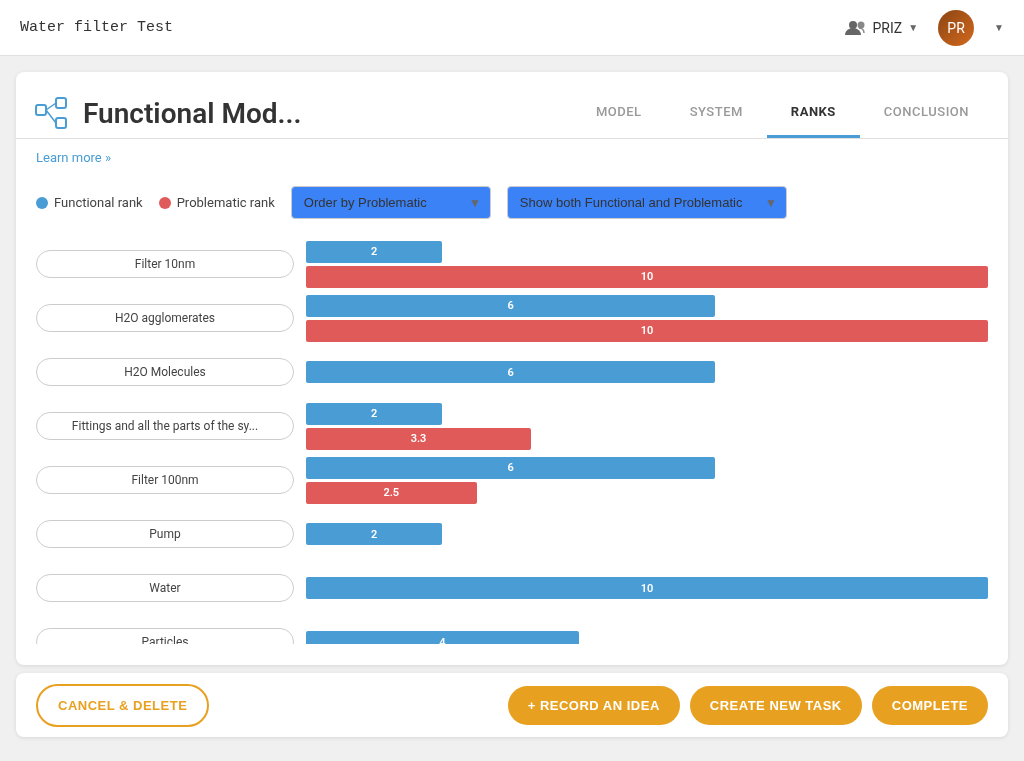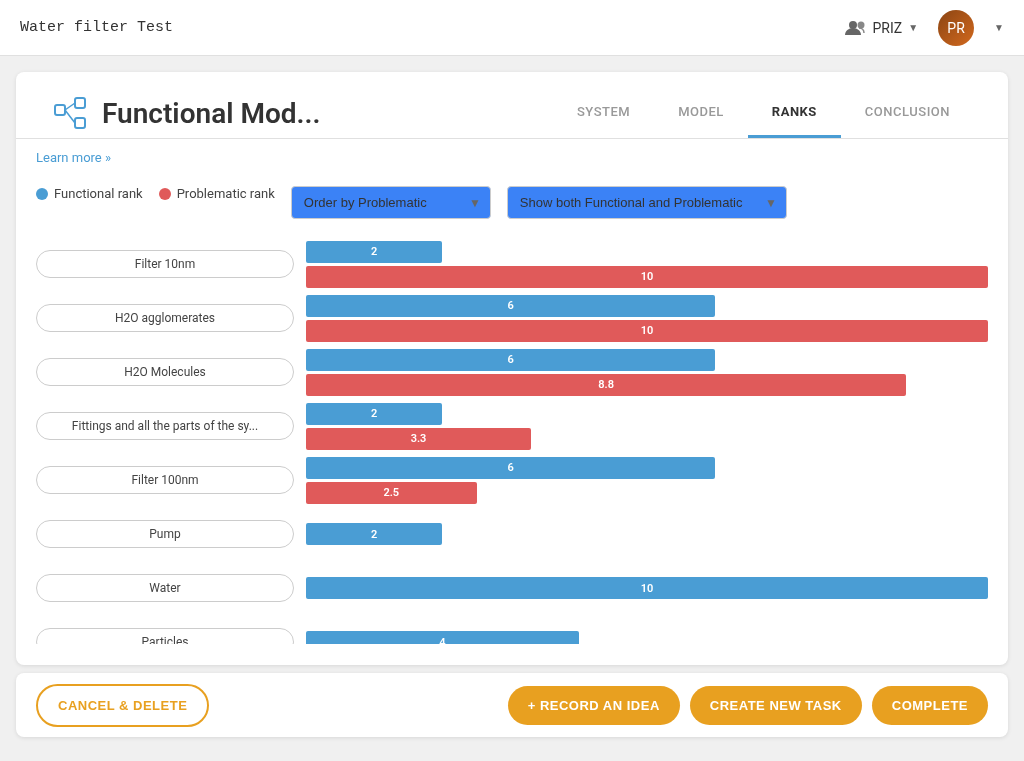--- a/index.html
+++ b/index.html
@@ -40,21 +40,21 @@
       border-radius: 8px;
       box-shadow: 0 1px 4px rgba(0,0,0,0.1);
       height: calc(100% - 56px - 32px - 80px);
       overflow: hidden;
     }
 
     
     .content-header {
       display: flex;
       align-items: center;
-      padding: 16px 34px 0;
+      padding: 16px 15px 0;
       border-bottom: 1px solid #e0e0e0;
     }
     .page-icon {
       width: 40px; height: 40px;
       color: #4a9dd4;
       margin-right: 12px;
       flex-shrink: 0;
     }
     .page-title { font-size: 28px; font-weight: 600; color: #333; flex-shrink: 0; margin-right: 40px; }
     .tabs { display: flex; gap: 0; margin-left: auto; }
@@ -70,21 +70,21 @@
     }
     .tab.active { color: #333; border-bottom-color: #4a9dd4; font-weight: 700; }
 
     
     .learn-more-row { padding: 8px 20px; }
     .learn-more { color: #4a9dd4; font-size: 13px; cursor: pointer; text-decoration: none; }
 
     
     .filter-row {
       display: flex;
-      align-items: flex-start;
+      align-items: center;
       padding: 12px 20px;
       gap: 16px;
     }
     .legend-item { display: flex; align-items: center; gap: 6px; font-size: 13px; color: #444; }
     .dot { width: 12px; height: 12px; border-radius: 50%; }
     .dot-blue { background: #4a9dd4; }
     .dot-red { background: #e05a5a; }
 
     .select-wrapper {
       position: relative;
@@ -233,22 +233,22 @@
     <div class="content-header">
       <svg class="page-icon" viewBox="0 0 40 40" fill="none">
         <rect x="5" y="12" width="10" height="10" rx="2" stroke="#4a9dd4" stroke-width="2" fill="none"></rect>
         <rect x="25" y="5" width="10" height="10" rx="2" stroke="#4a9dd4" stroke-width="2" fill="none"></rect>
         <rect x="25" y="25" width="10" height="10" rx="2" stroke="#4a9dd4" stroke-width="2" fill="none"></rect>
         <line x1="15" y1="17" x2="25" y2="10" stroke="#4a9dd4" stroke-width="1.5"></line>
         <line x1="15" y1="17" x2="25" y2="30" stroke="#4a9dd4" stroke-width="1.5"></line>
       </svg>
       <span class="page-title">Functional Mod...</span>
       <div class="tabs">
+        <div class="tab">MODEL</div>
         <div class="tab">SYSTEM</div>
-        <div class="tab">MODEL</div>
         <div class="tab active">RANKS</div>
         <div class="tab">CONCLUSION</div>
       </div>
     </div>
 
     <div class="learn-more-row">
       <a class="learn-more">Learn more »</a>
     </div>
 
     <div class="filter-row">
@@ -316,25 +316,20 @@
           </div>
         </div>
         <div class="chart-row">
           <div class="row-label-wrapper">
             <div class="row-label">H2O Molecules</div>
           </div>
           <div class="bars-container">
             <div class="bar-row">
               <div class="bar bar-blue" style="width: 60%;">
                 <span class="bar-value">6</span>
-              </div>
-            </div>
-            <div class="bar-row">
-              <div class="bar bar-red" style="width: 88%;">
-                <span class="bar-value">8.8</span>
               </div>
             </div>
           </div>
         </div>
         <div class="chart-row">
           <div class="row-label-wrapper">
             <div class="row-label">Fittings and all the parts of the sy...</div>
           </div>
           <div class="bars-container">
             <div class="bar-row">

